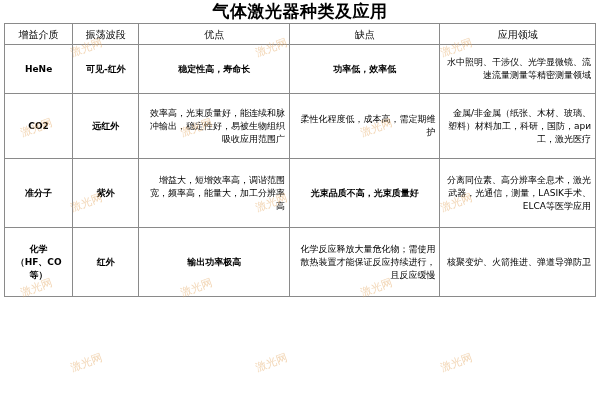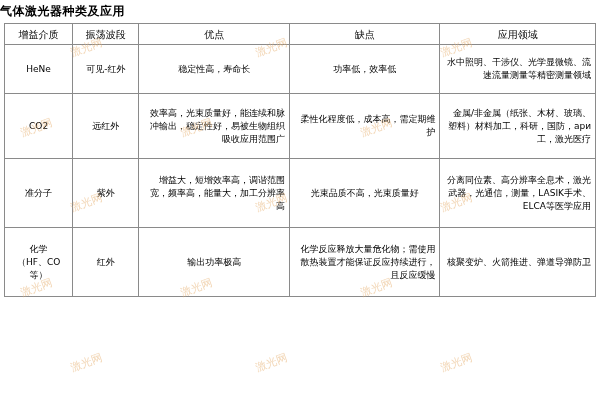--- a/index.html
+++ b/index.html
@@ -15,21 +15,22 @@
     overflow: hidden;
   }
   .page {
     width: 600px;
     height: 402px;
     position: relative;
     box-sizing: border-box;
     padding: 0;
   }
   .title {
-    font-size: 12px;
+    text-align: center;
+    font-size: 17px;
     font-weight: bold;
     line-height: 18px;
     padding: 2px 0 3px 0;
     letter-spacing: 0.5px;
   }
   table.grid {
     border-collapse: collapse;
     width: 592px;
     margin: 0 auto;
     table-layout: fixed;
@@ -49,27 +50,29 @@
     padding: 2px 3px;
   }
   .col-medium { width: 68px; }
   .col-band { width: 66px; }
   .col-pros { width: 150px; }
   .col-cons { width: 150px; }
   .col-apps { width: 155px; }
 
   td.c-center {
     text-align: center;
+    font-weight: bold;
   }
   td.c-left {
     text-align: right;
   }
   .medium-cell {
     text-align: center;
     line-height: 13px;
+    font-weight: bold;
   }
   .row-hene td { height: 42px; }
   .row-inert td { height: 58px; }
   .row-metal td { height: 44px; }
   .row-co2 td { height: 58px; }
   .row-excimer td { height: 62px; margin-top: 18px; }
   .row-chem td { height: 62px; }
 
   
   .wm {

